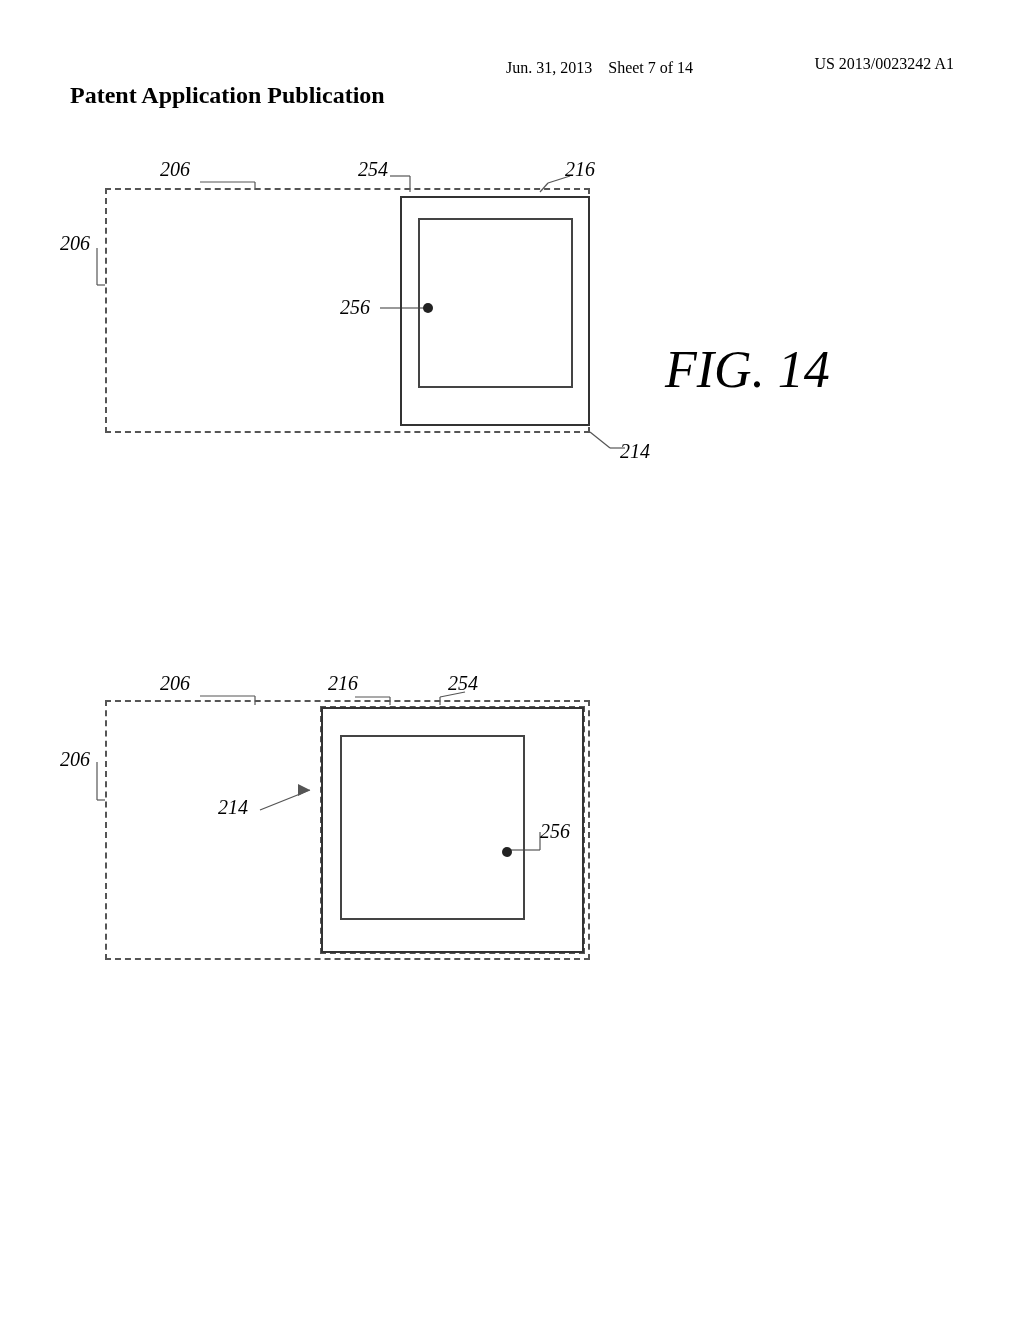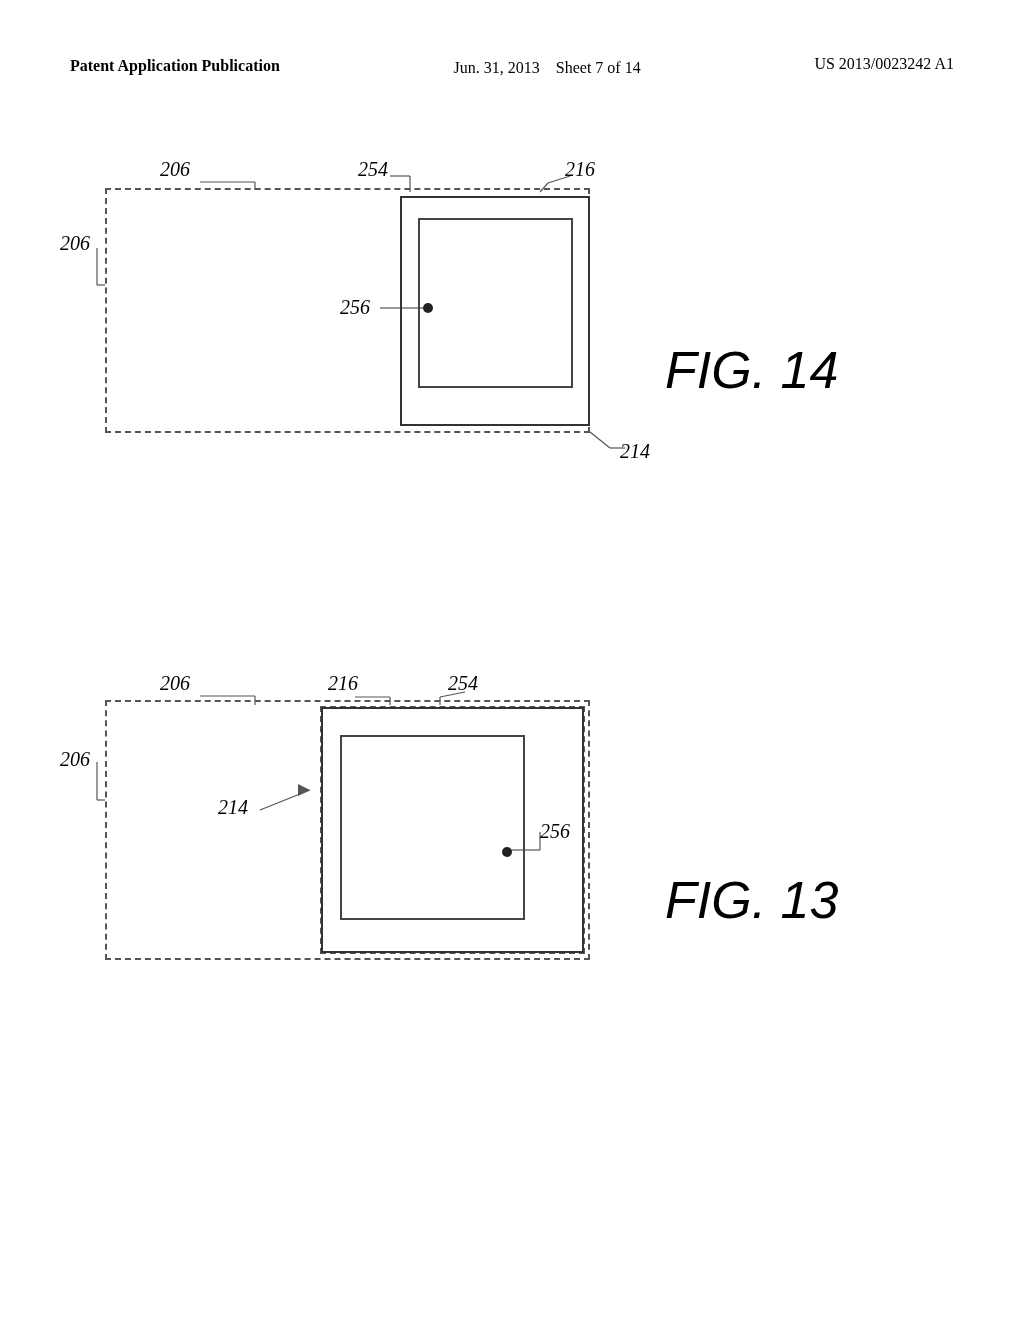--- a/index.html
+++ b/index.html
@@ -25,40 +25,41 @@
       top: 55px;
       left: 0;
       right: 0;
       display: flex;
       justify-content: space-between;
       align-items: flex-start;
       padding: 0 70px;
     }
 
     .header-left {
-      font-size: 16px;
+      font-size: 24px;
       font-weight: bold;
       line-height: 1.4;
       max-width: 320px;
+      margin-top: 24px;
     }
 
     .header-center {
       font-size: 16px;
       text-align: center;
       line-height: 1.6;
     }
 
     .header-right {
       font-size: 16px;
       text-align: right;
     }
 
     
     .fig-label {
-      font-family: Liberation Sans, sans-serif;
+      font-family: Liberation Serif, serif;
       font-style: italic;
       font-size: 52px;
       font-weight: normal;
       position: absolute;
     }
 
     
     .ref-label {
       font-style: italic;
       font-size: 20px;
@@ -197,15 +198,14 @@
 
   <div class="dashed-rect" style="top:706px; left:320px; width:265px; height:248px;">
     
   </div>
   <div class="solid-rect" style="top:707px; left:321px; width:263px; height:246px;"></div>
 
   <div class="inner-rect" style="top:735px; left:340px; width:185px; height:185px;"></div>
 
   <div class="dot" style="top:847px; left:502px;"></div>
 
-  <div class="fig-label" style="top:870px; left:665px;">FIG. 13</div>
 
 </div>
 
 </body></html>

